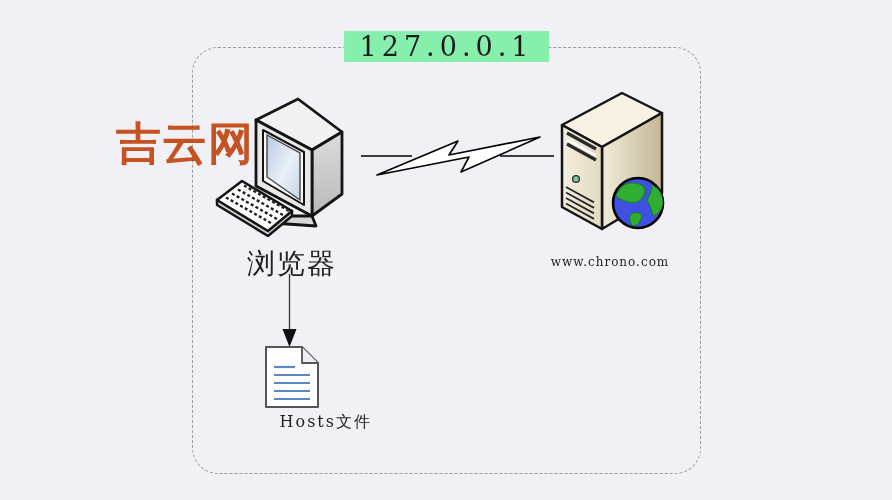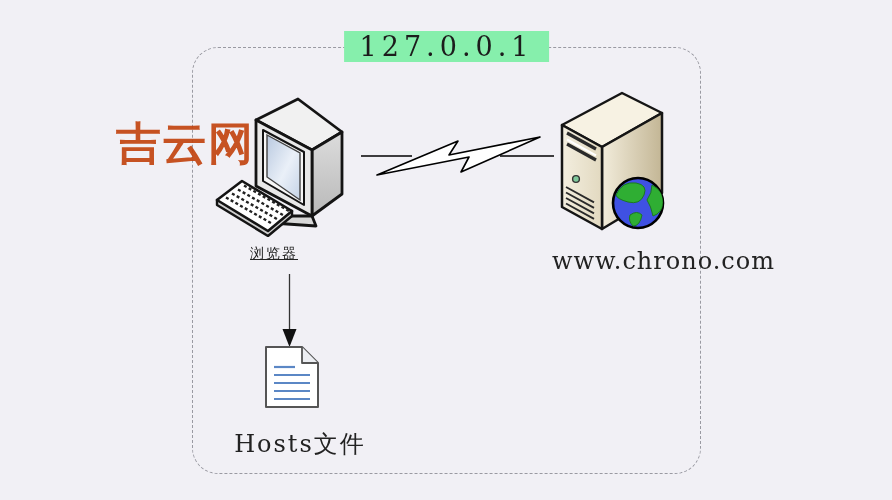--- a/index.html
+++ b/index.html
@@ -29,23 +29,23 @@
     font-weight:bold;font-size:45px;letter-spacing:1px;
     color:#c2410c;opacity:.9;z-index:5;
   }
 
   .icon-abs{position:absolute;}
 
   
   .node-label{
     position:absolute;color:#222;text-align:center;white-space:nowrap;
   }
-  .lbl-browser{left:211px;top:245px;width:126px;font-size:14px;letter-spacing:2px;text-decoration:underline;}
-  .lbl-server{left:508px;top:247px;width:204px;font-size:24px;letter-spacing:1px;margin-left:44px;}
-  .lbl-hosts{left:228px;top:428px;width:144px;font-size:24px;letter-spacing:2px;}
+  .lbl-browser{left:229px;top:245px;width:126px;font-size:28px;letter-spacing:2px;}
+  .lbl-server{left:508px;top:255px;width:204px;font-size:12px;letter-spacing:1px;}
+  .lbl-hosts{left:228px;top:412px;width:144px;font-size:16px;letter-spacing:2px;text-align:right;}
 </style>
 </head>
 <body>
 
 <div class="canvas">
 
   <div class="loop-box">
     <div class="loop-title">127.0.0.1</div>
   </div>
 

